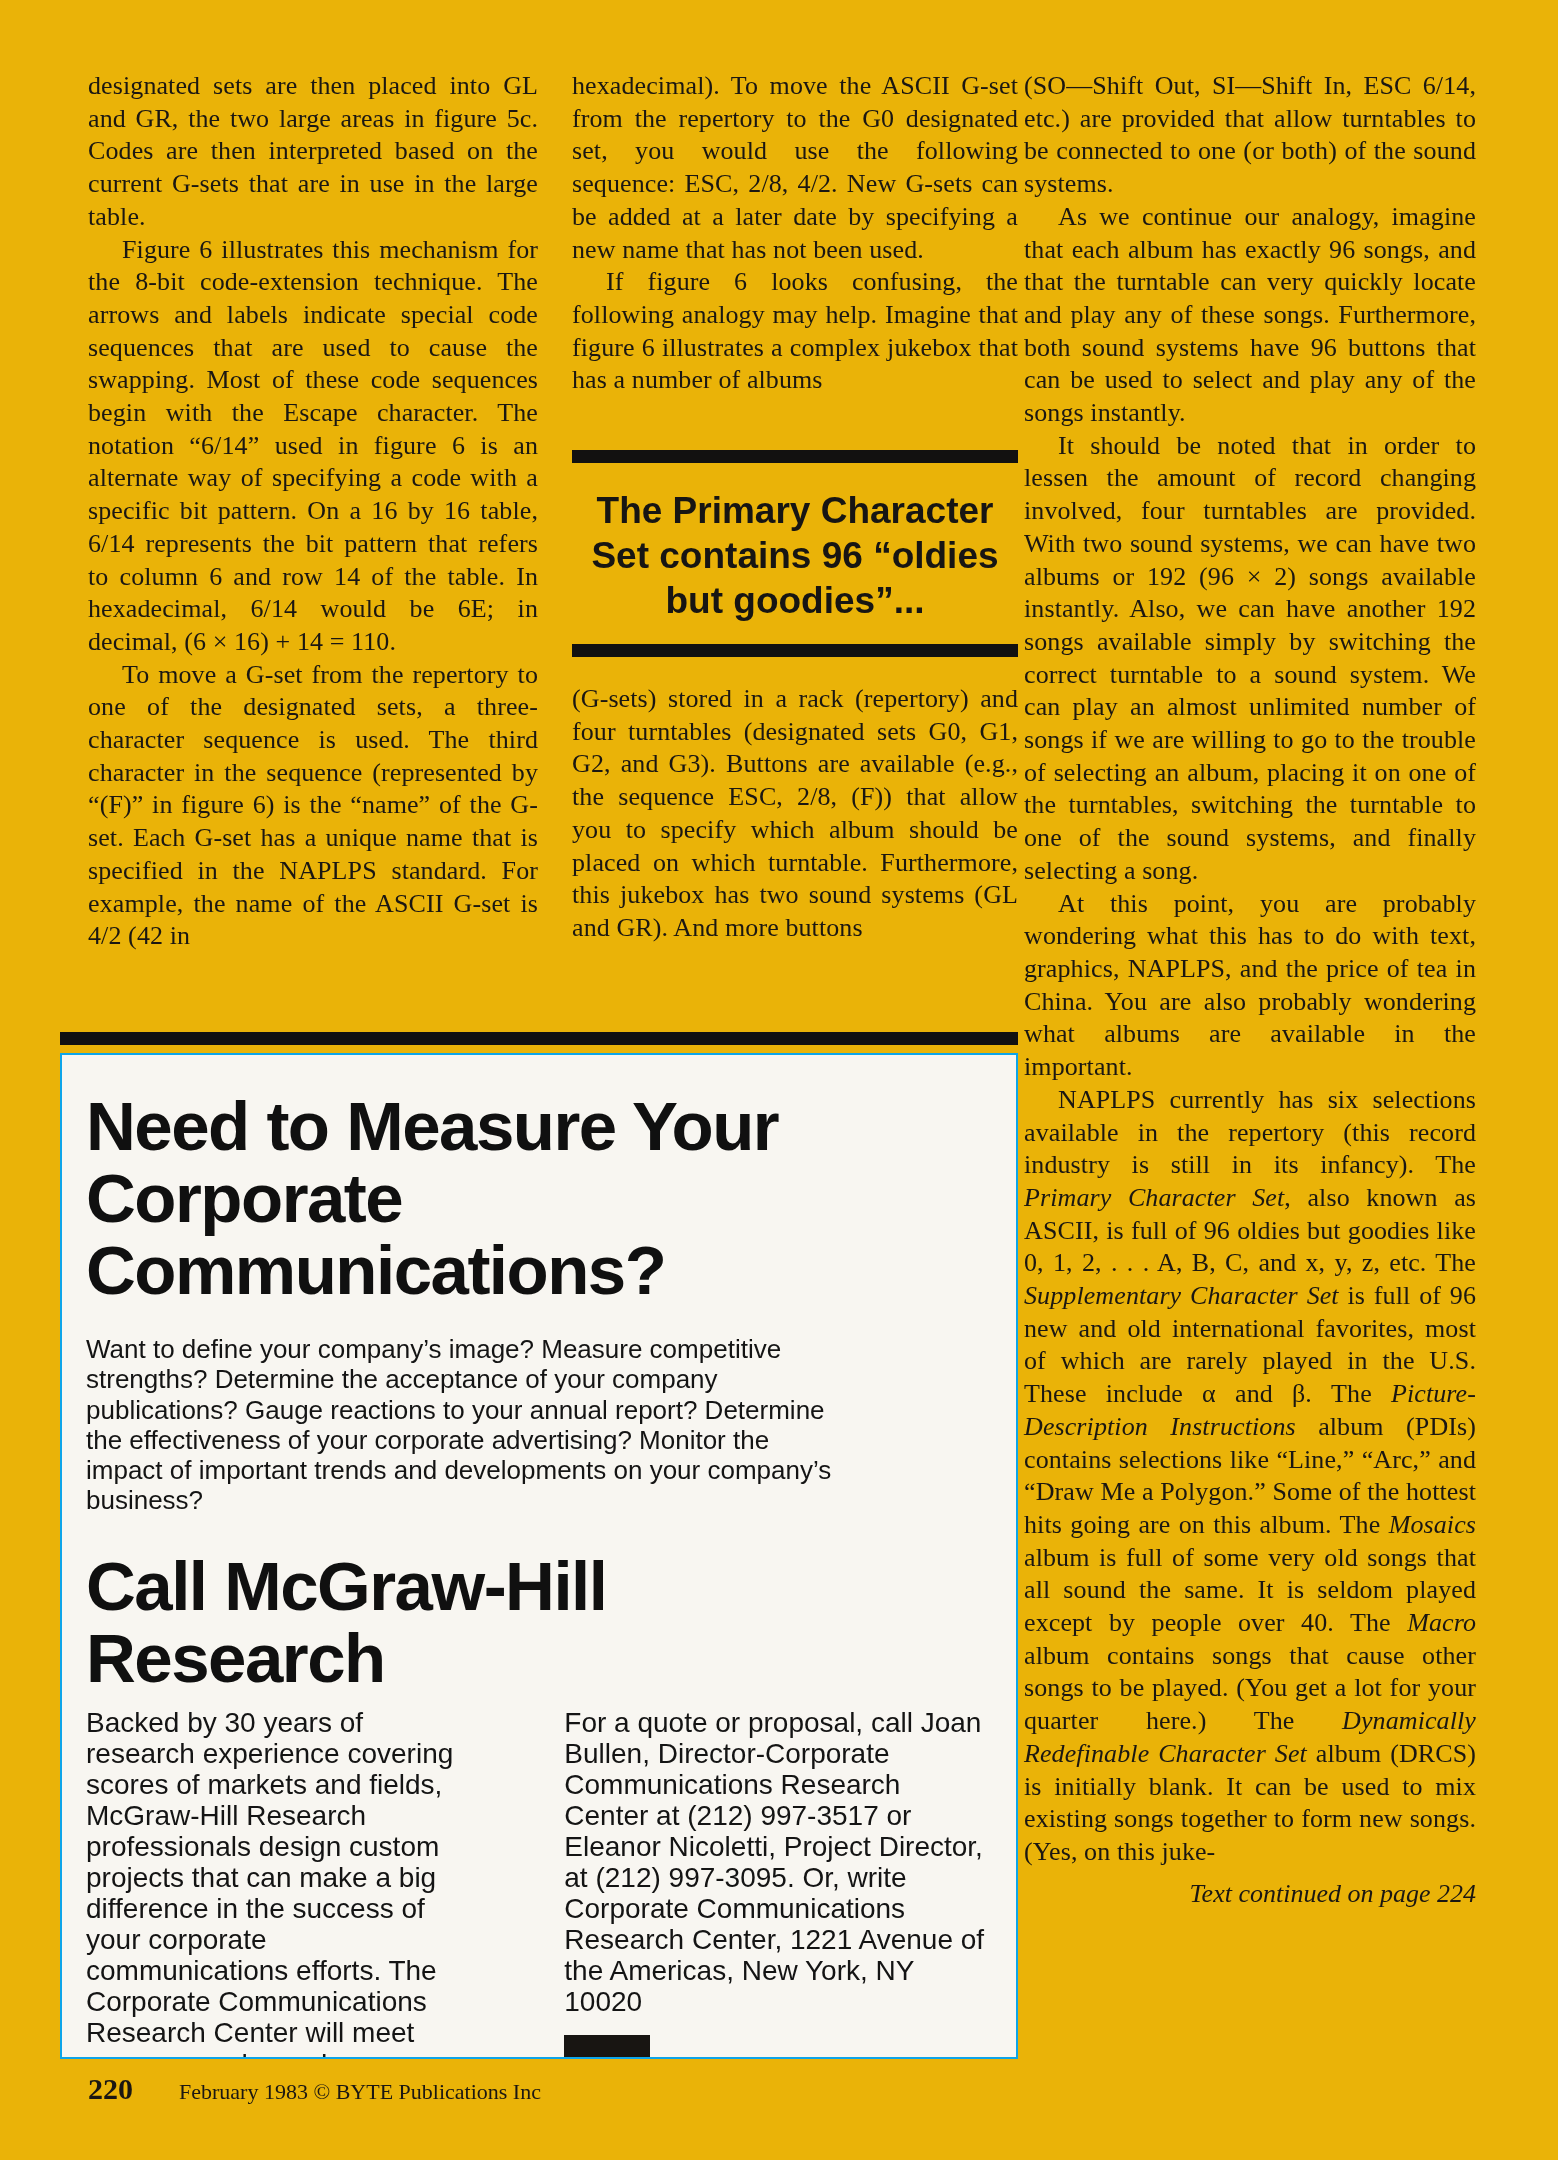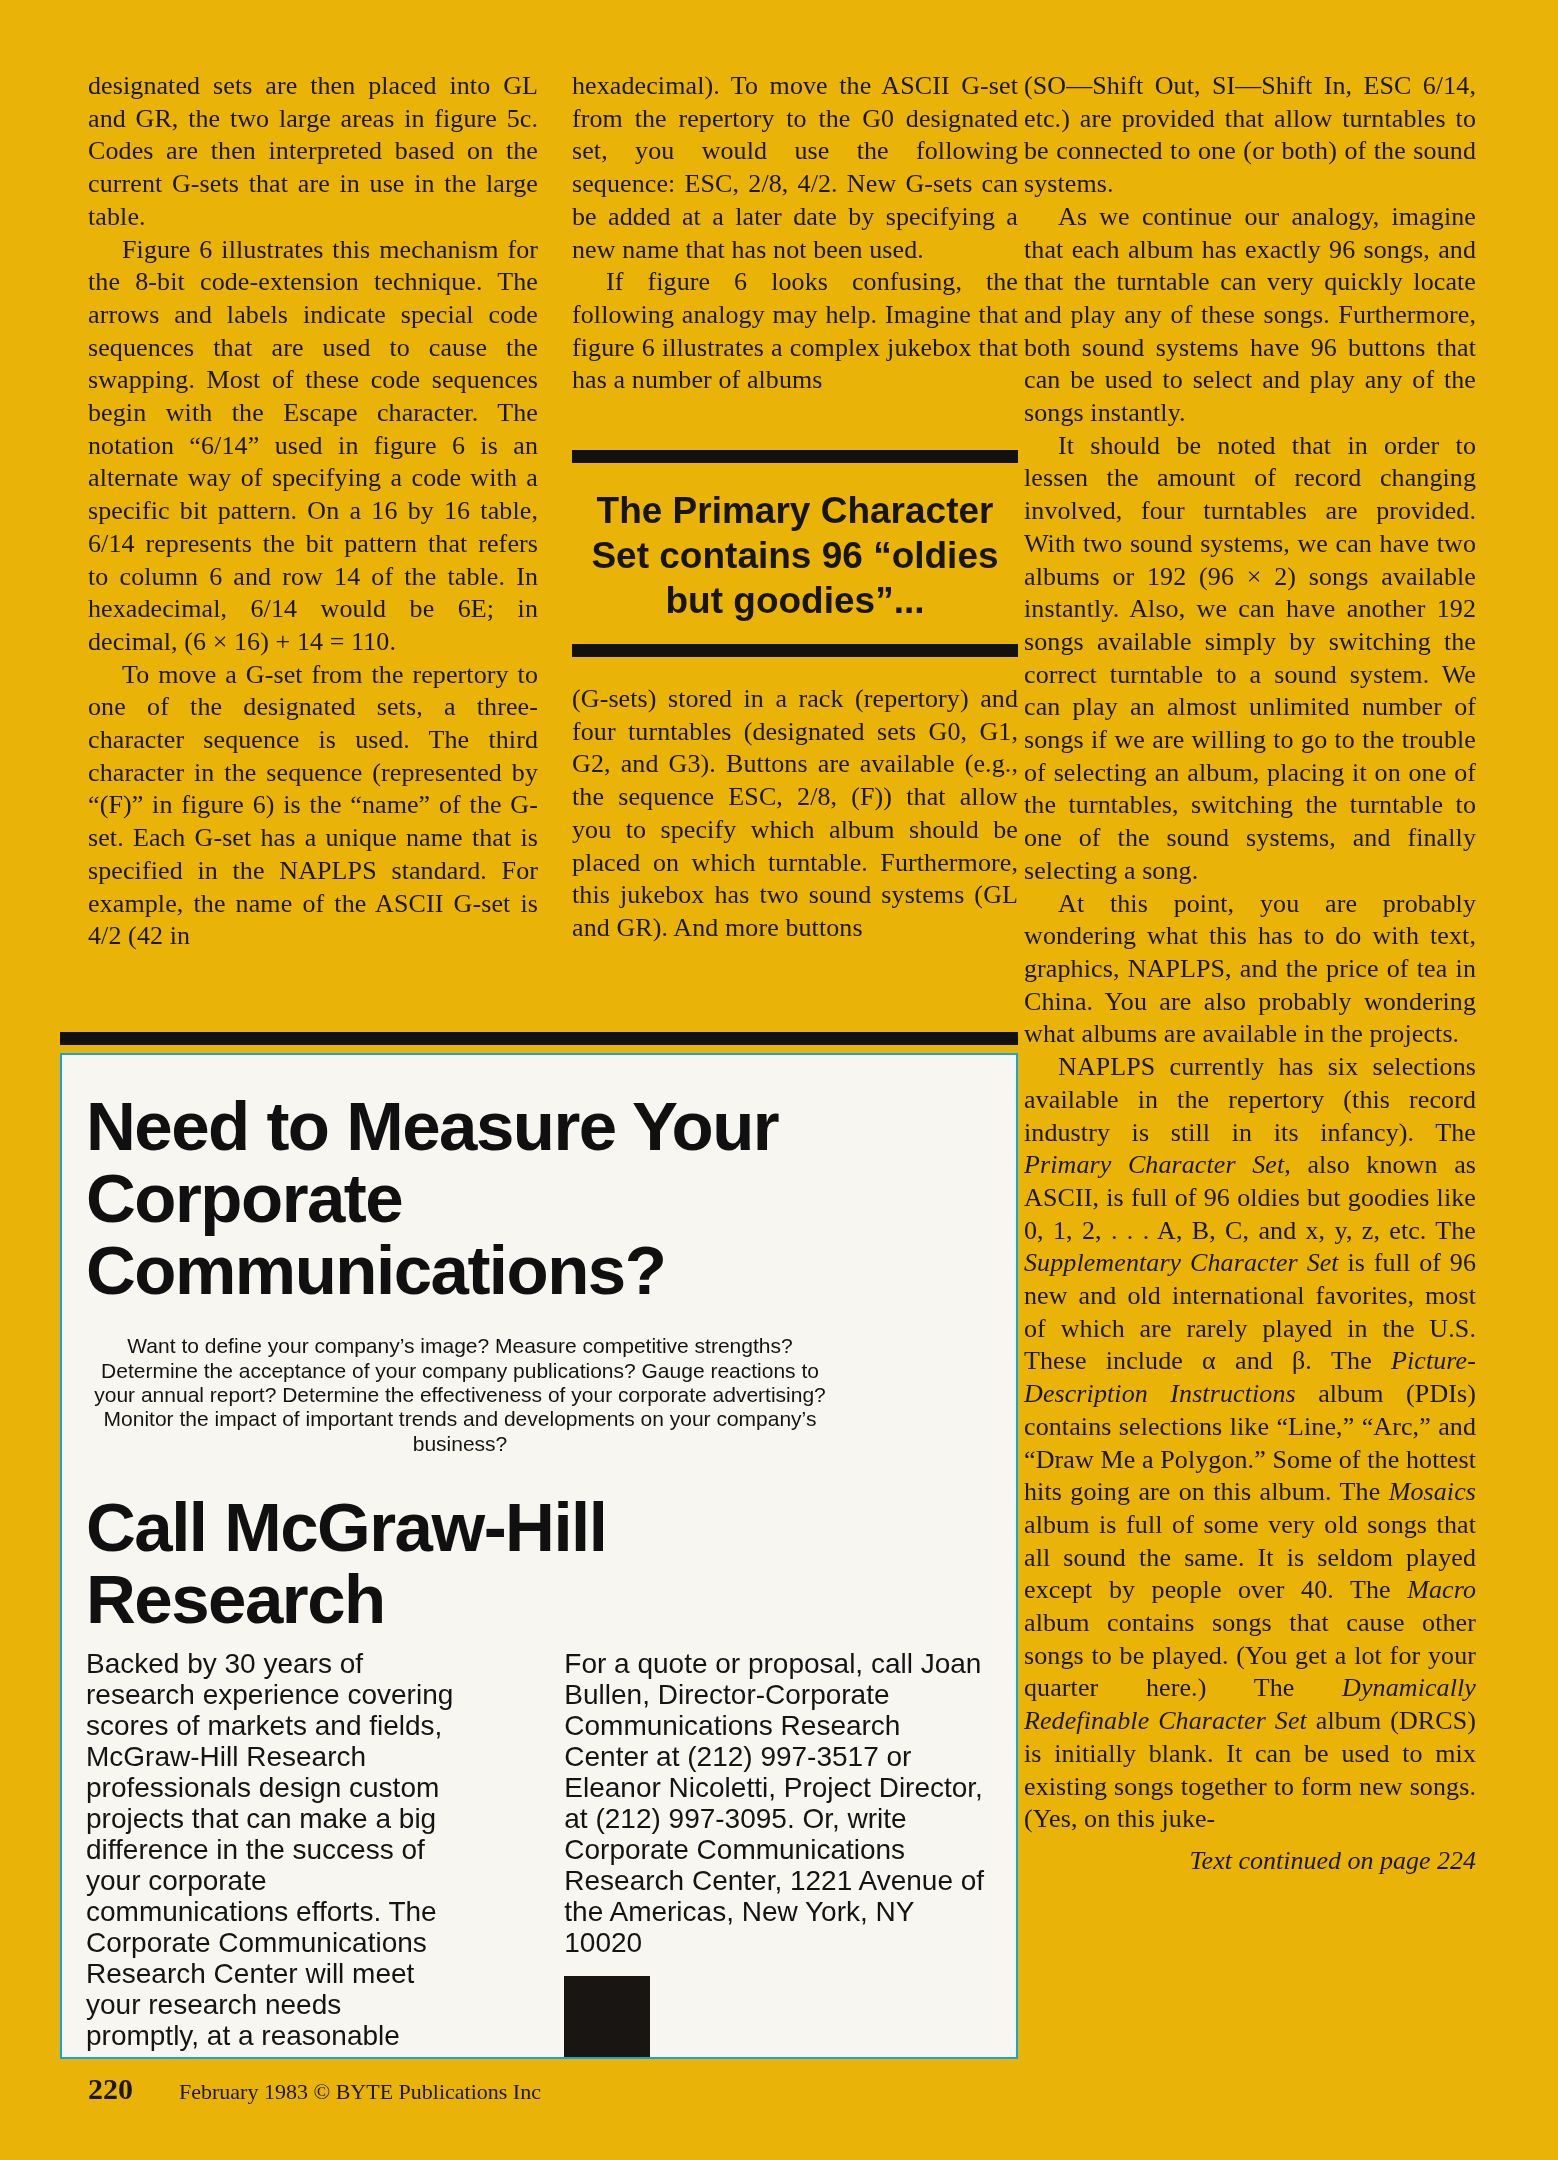--- a/index.html
+++ b/index.html
@@ -64,24 +64,23 @@
     font-size:69px;
     line-height:1.04;
     font-weight:700;
     letter-spacing:-1.5px;
     max-width:900px;
     color:#101010;
   }
   .ad-headline2{margin-top:36px;max-width:640px;}
   .ad-intro{
     margin:28px 0 12px 0;
-    font-size:21px;
+    font-size:26px;
     line-height:1.16;
     max-width:748px;
-    text-align:center;
   }
   .ad-cols{
     display:flex;
     margin-top:12px;
   }
   .ad-cols p{margin:0;font-size:28px;line-height:1.11;}
   .ad-col-left{width:372px;margin-right:110px;}
   .ad-col-right{width:432px;}
   .logo{
     margin-top:18px;
@@ -122,21 +121,21 @@
       <div class="pq-text">The Primary Character Set contains 96 “oldies but goodies”...</div>
       <div class="pq-bar"></div>
     </div>
     <p class="body-p">(G-sets) stored in a rack (repertory) and four turntables (designated sets G0, G1, G2, and G3). Buttons are available (e.g., the sequence ESC, 2/8, (F)) that allow you to specify which album should be placed on which turntable. Furthermore, this jukebox has two sound systems (GL and GR). And more buttons</p>
   </section>
 
   <section class="col col3">
     <p class="body-p">(SO—Shift Out, SI—Shift In, ESC 6/14, etc.) are provided that allow turntables to be connected to one (or both) of the sound systems.</p>
     <p class="body-p indent">As we continue our analogy, imagine that each album has exactly 96 songs, and that the turntable can very quickly locate and play any of these songs. Furthermore, both sound systems have 96 buttons that can be used to select and play any of the songs instantly.</p>
     <p class="body-p indent">It should be noted that in order to lessen the amount of record changing involved, four turntables are provided. With two sound systems, we can have two albums or 192 (96 × 2) songs available instantly. Also, we can have another 192 songs available simply by switching the correct turntable to a sound system. We can play an almost unlimited number of songs if we are willing to go to the trouble of selecting an album, placing it on one of the turntables, switching the turntable to one of the sound systems, and finally selecting a song.</p>
-    <p class="body-p indent">At this point, you are probably wondering what this has to do with text, graphics, NAPLPS, and the price of tea in China. You are also probably wondering what albums are available in the projects.</p>
+    <p class="body-p indent">At this point, you are probably wondering what this has to do with text, graphics, NAPLPS, and the price of tea in China. You are also probably wondering what albums are available in the important.</p>
     <p class="body-p indent"><span>NAPLPS currently has six selections available in the repertory (this record industry is still in its infancy). The </span><i>Primary Character Set</i><span>, also known as ASCII, is full of 96 oldies but goodies like 0, 1, 2, . . . A, B, C, and x, y, z, etc. The </span><i>Supplementary Character Set</i><span> is full of 96 new and old international favorites, most of which are rarely played in the U.S. These include α and β. The </span><i>Picture-Description Instructions</i><span> album (PDIs) contains selections like “Line,” “Arc,” and “Draw Me a Polygon.” Some of the hottest hits going are on this album. The </span><i>Mosaics</i><span> album is full of some very old songs that all sound the same. It is seldom played except by people over 40. The </span><i>Macro</i><span> album contains songs that cause other songs to be played. (You get a lot for your quarter here.) The </span><i>Dynamically Redefinable Character Set</i><span> album (DRCS) is initially blank. It can be used to mix existing songs together to form new songs. (Yes, on this juke-</span></p>
     <p class="continued">Text continued on page 224</p>
   </section>
 
   <div class="ad-rule"></div>
   <div class="ad-box">
     <h1 class="ad-headline">Need to Measure Your Corporate Communications?</h1>
     <p class="ad-intro">Want to define your company’s image? Measure competitive strengths? Determine the acceptance of your company publications? Gauge reactions to your annual report? Determine the effectiveness of your corporate advertising? Monitor the impact of important trends and developments on your company’s business?</p>
     <h1 class="ad-headline ad-headline2">Call McGraw-Hill Research</h1>
     <div class="ad-cols">

